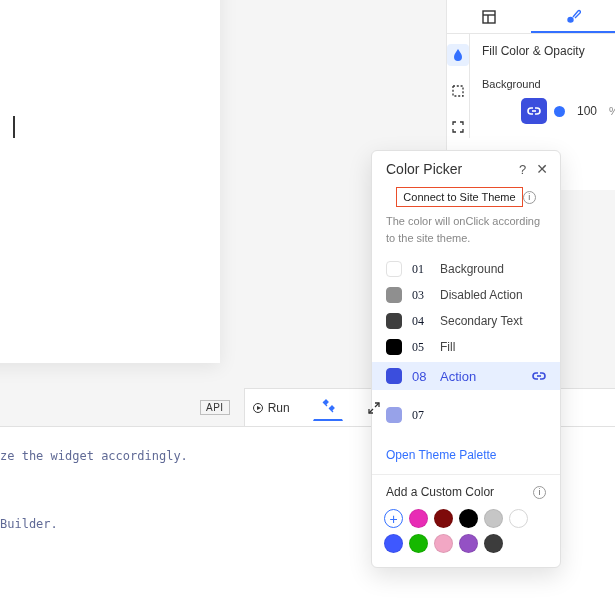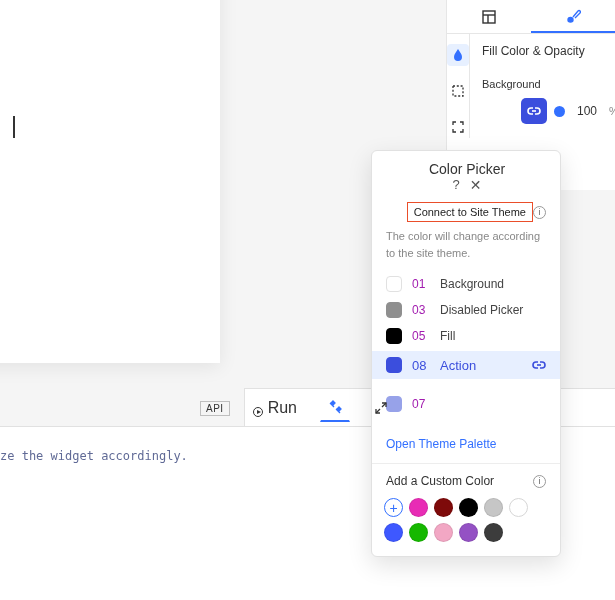--- a/index.html
+++ b/index.html
@@ -5,21 +5,21 @@
   * { box-sizing: border-box; }
   html, body { margin: 0; padding: 0; font-family: -apple-system, "Helvetica Neue", Helvetica, Arial, sans-serif; font-size: 13px; color: #333; }
   body { width: 615px; height: 600px; overflow: hidden; position: relative; background: #f5f5f5; }
 
   
   .canvas { position: absolute; left: -210px; top: -30px; width: 430px; height: 393px; background: #fff; box-shadow: 0 4px 18px rgba(0,0,0,.08); }
   .text-cursor { position: absolute; left: 223px; top: 146px; width: 1.5px; height: 22px; background: #333; }
 
   
   .code-pane { position: absolute; left: 0; top: 426px; right: 0; height: 174px; background: #fff; border-top: 1px solid #e1e1e1; }
-  .tb-btn { display: inline-flex; align-items: flex-end; gap: 5px; padding: 4px 6px; border: 1px solid transparent; border-radius: 4px; font-size: 16px; color: #333; cursor: pointer; }
+  .tb-btn { display: inline-flex; align-items: center; gap: 5px; padding: 4px 6px; border: 1px solid transparent; border-radius: 4px; font-size: 12px; color: #333; cursor: pointer; }
   .api-chip { border: 1px solid #bfbfbf; border-radius: 0; font-size: 10px; padding: 1px 5px; letter-spacing: .5px; }
   .run-icon { width: 10px; height: 10px; border: 1px solid #333; border-radius: 50%; position: relative; }
   .run-icon::after { content: ""; position: absolute; left: 3px; top: 2px; border-left: 4px solid #333; border-top: 2.5px solid transparent; border-bottom: 2.5px solid transparent; }
   .tool-icon { width: 16px; height: 16px; display: inline-block; }
   .tool-icon svg { width: 16px; height: 16px; }
   .tb-selected { border-bottom: 2px solid #3370ff; border-radius: 0; }
   .code-body { padding: 18px 0 0 0; font-family: ui-monospace, SFMono-Regular, Menlo, Consolas, monospace; font-size: 12px; line-height: 1.9; color: #606a96; white-space: pre; }
   .code-body .line { padding-left: 0; }
 
   
@@ -37,32 +37,32 @@
   .bg-row { display: flex; align-items: center; gap: 12px; margin-left: 39px; }
   .swatch-link { width: 26px; height: 26px; border-radius: 5px; background: #3b4edd; display: flex; align-items: center; justify-content: center; }
   .opacity-slider { flex: 1; height: 3px; background: #d8d8d8; border-radius: 2px; position: relative; }
   .opacity-slider .fill { height: 3px; background: #3370ff; border-radius: 2px; width: 100%; }
   .opacity-slider .thumb { position: absolute; right: -6px; top: -4px; width: 11px; height: 11px; background: #3370ff; border-radius: 50%; }
   .opacity-val { width: 26px; font-size: 12px; text-align: right; }
   .opacity-unit { font-size: 11px; color: #888; }
 
   
   .popover { position: absolute; left: 371px; top: 150px; width: 190px; background: #fff; border: 1px solid #e1e1e1; border-radius: 6px; box-shadow: 0 8px 24px rgba(0,0,0,.12); overflow: hidden; }
-  .pop-head { display: flex; align-items: center; justify-content: space-between; padding: 10px 12px 8px 14px; flex-direction: column; }
+  .pop-head { display: flex; align-items: center; justify-content: space-between; padding: 10px 12px 8px 14px; }
   .pop-head h3 { margin: 0; font-size: 14px; font-weight: 500; }
   .pop-head .hicons { display: flex; gap: 10px; align-items: center; color: #555; }
   .pop-head .q { font-size: 13px; }
   .pop-head .x { font-size: 14px; line-height: 1; }
   .section1 { padding: 2px 14px 10px 14px; }
-  .connect-row { display: flex; align-items: center; justify-content: flex-end; margin-bottom: 6px; }
+  .connect-row { display: flex; align-items: center; justify-content: center; margin-bottom: 6px; }
   .connect-chip { display: inline-block; border: 1.5px solid #ea4e2a; color: #222; padding: 3px 6px; font-size: 11px; }
   .desc { font-size: 11px; line-height: 1.5; color: #888; margin-bottom: 10px; }
   .theme-row { display: flex; align-items: center; gap: 10px; padding: 5px 0; font-size: 12px; cursor: pointer; }
   .theme-row .sw { width: 16px; height: 16px; border-radius: 4px; border: 1px solid #e1e1e1; }
-  .theme-row .num { color: #a21caf; width: 18px; }
+  .theme-row .num { color: #0f172a; width: 18px; font-family: Liberation Serif, serif; }
   .theme-row .lbl { color: #444; flex: 1; }
   .theme-selected { background: #e7efff; margin: 2px -14px; padding: 6px 14px; display: flex; align-items: center; gap: 10px; color: #3b4edd; }
   .theme-selected .sw { width: 16px; height: 16px; border-radius: 4px; background: #3b4edd; border: 1px solid #3b4edd; }
   .theme-selected .num { width: 18px; }
   .theme-selected .lbl { flex: 1; }
   .open-theme { padding: 10px 14px 12px; font-size: 12px; }
   .open-theme a { color: #3370ff; text-decoration: none; }
   .divider { height: 1px; background: #ededed; margin: 0; }
   .custom-head { display: flex; align-items: center; justify-content: space-between; padding: 10px 14px 6px; font-size: 12px; }
   .swatches { padding: 4px 12px 14px 12px; display: flex; flex-wrap: wrap; gap: 6px; }
@@ -203,47 +203,52 @@
     <span class="info-circ">i</span>
   </div>
   <div class="eh-list" id="eh-list">
       <div>onClick( )</div>
       <div>onDblClick( )</div>
       <div>onMouseIn( )</div>
     </div>
 </div>
 
 <div class="code-pane">
-  <div class="code-body" id="code-body"><div class="line">ze the widget accordingly.</div><div class="line">&nbsp;</div><div class="line">&nbsp;</div></div>
+  <div class="code-body" id="code-body"><div class="line">ze the widget accordingly.</div><div class="line">&nbsp;</div><div class="line">&nbsp;</div><div class="line">Builder.</div></div>
 </div>
 
 <div class="popover">
   <div class="pop-head">
     <h3>Color Picker</h3>
     <div class="hicons">
       <span class="q">?</span>
       <span class="x">✕</span>
     </div>
   </div>
   <div class="section1">
     <div class="connect-row">
       <span class="connect-chip">Connect to Site Theme</span>
       <span class="info-circ">i</span>
     </div>
-    <div class="desc">The color will change according to the site theme.</div>
+    <div class="desc">The color will onClick according to the site theme.</div>
     <div id="theme-rows">
         <div class="theme-row">
           <span class="sw" style="background:#ffffff;"></span>
           <span class="num">01</span>
           <span class="lbl">Background</span>
         </div>
         <div class="theme-row">
           <span class="sw" style="background:#8f8f8f;border-color:#8f8f8f"></span>
           <span class="num">03</span>
-          <span class="lbl">Disabled Picker</span>
+          <span class="lbl">Disabled Action</span>
+        </div>
+        <div class="theme-row">
+          <span class="sw" style="background:#3e3e3e;border-color:#3e3e3e"></span>
+          <span class="num">04</span>
+          <span class="lbl">Secondary Text</span>
         </div>
         <div class="theme-row">
           <span class="sw" style="background:#000000;border-color:#000000"></span>
           <span class="num">05</span>
           <span class="lbl">Fill</span>
         </div>
       </div>
 
     <div class="theme-selected">
       <span class="sw"></span>

